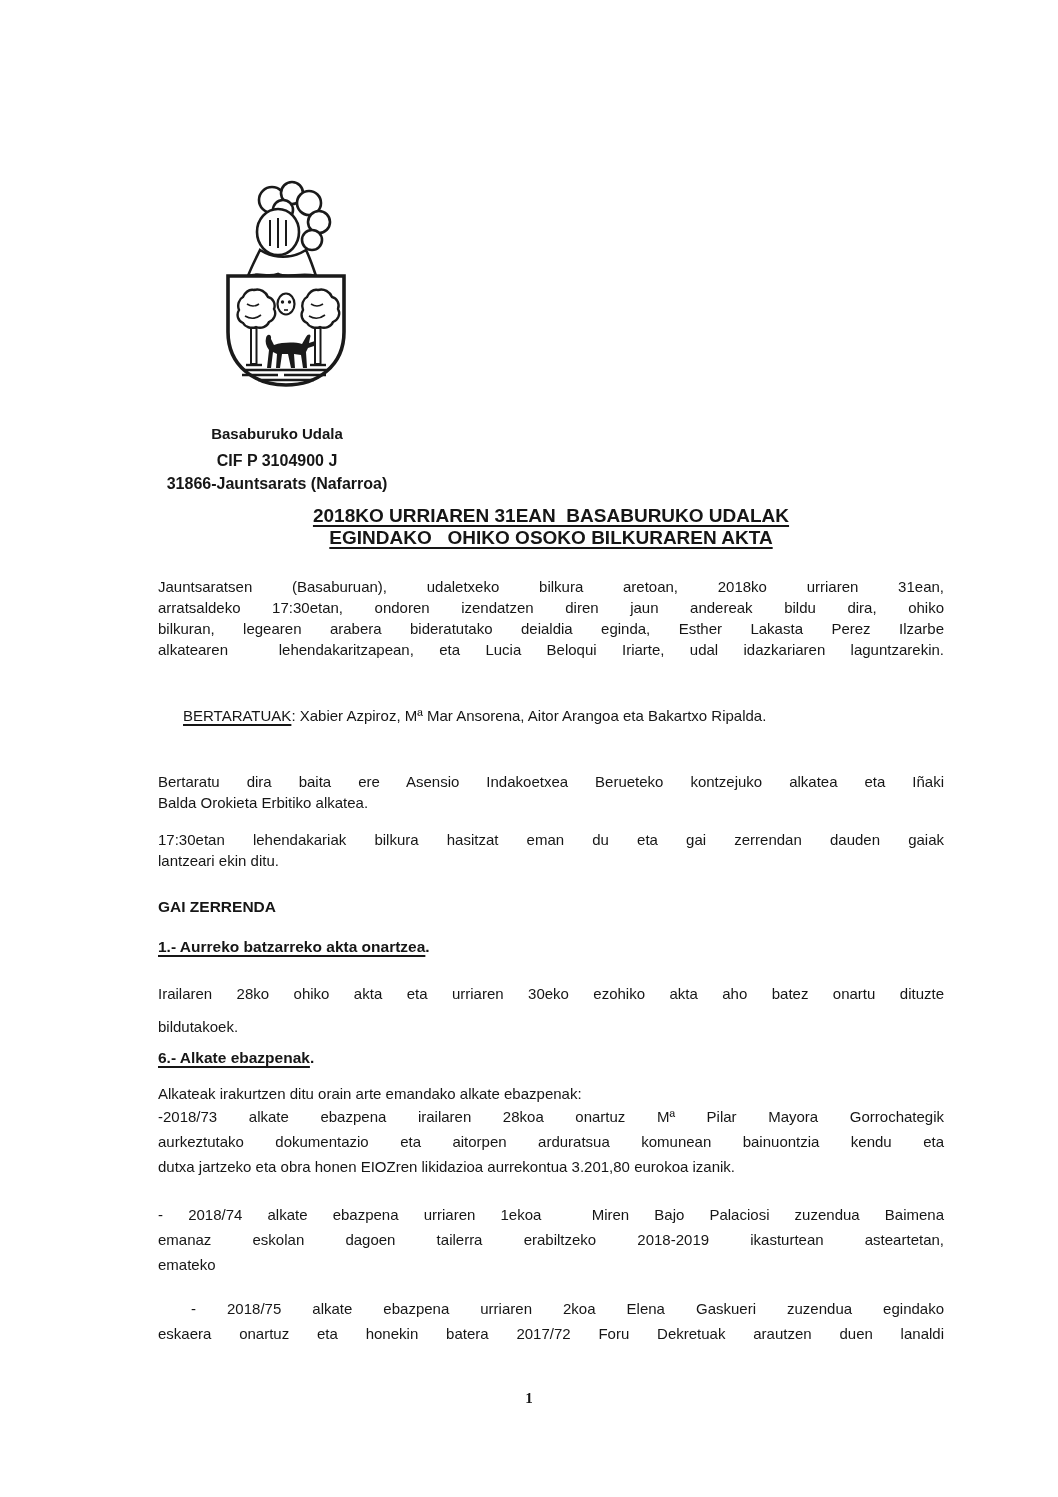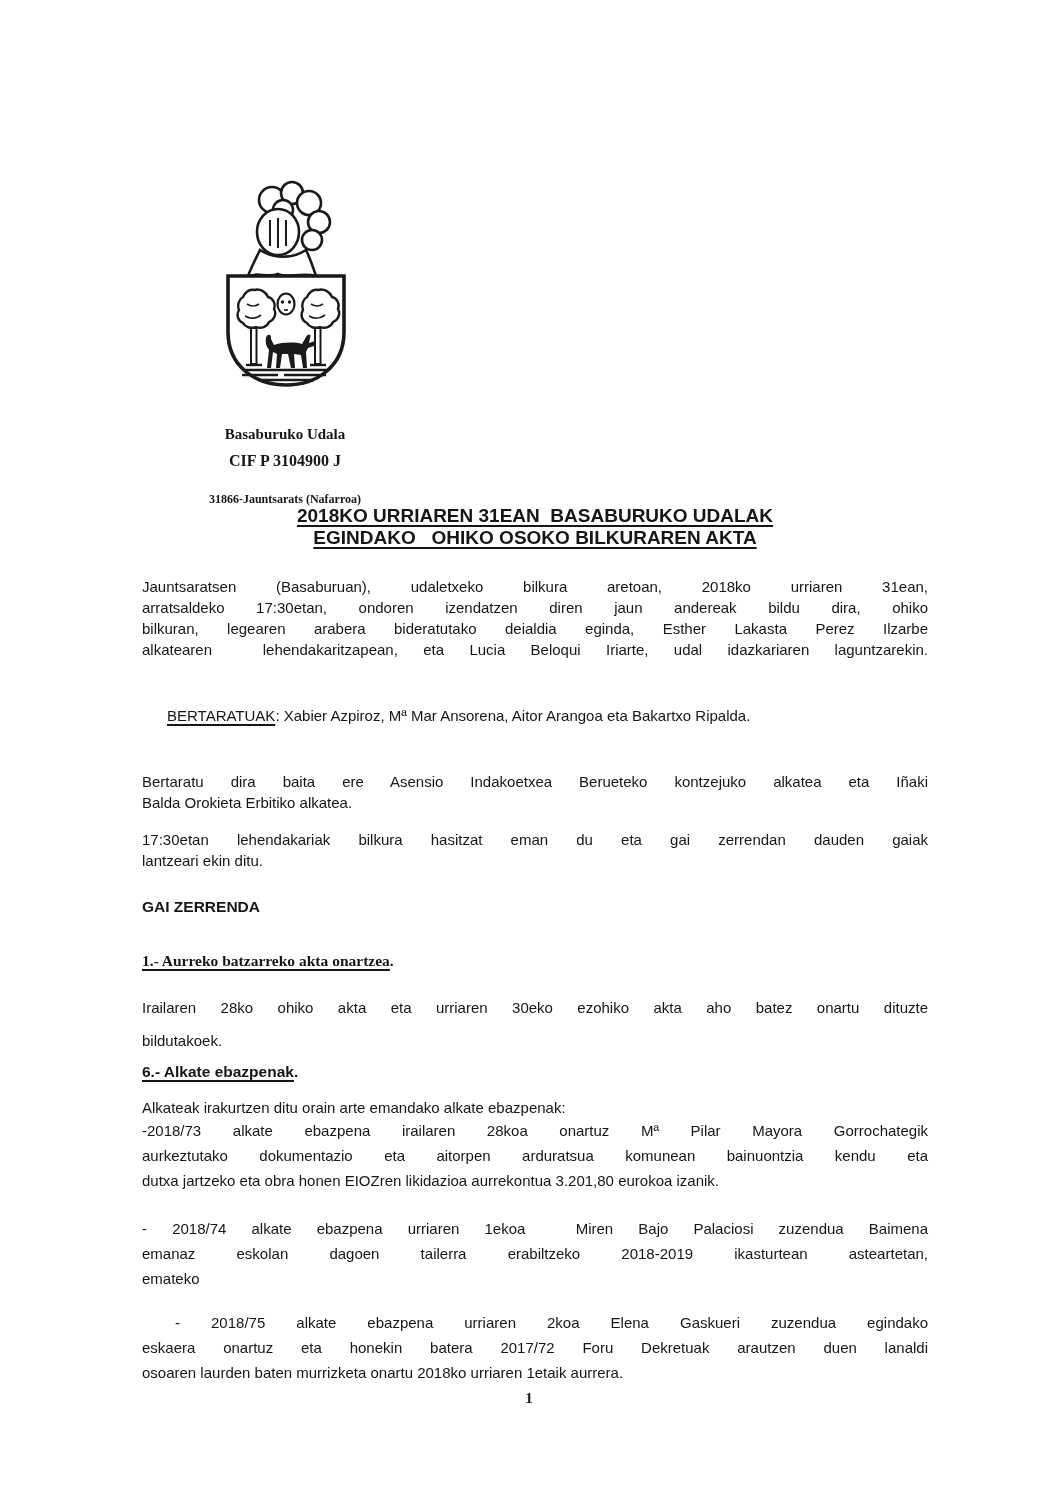--- a/index.html
+++ b/index.html
@@ -8,42 +8,42 @@
     width: 1058px;
     height: 1497px;
     background: #ffffff;
     color: #161616;
     font-family: "Liberation Sans", "DejaVu Sans", sans-serif;
     overflow: hidden;
   }
   .crest { position: absolute; left: 220px; top: 180px; width: 132px; height: 212px; }
   .crest svg { width: 100%; height: 100%; }
 
-  .org-block { position: absolute; left: 125px; top: 424px; width: 320px; text-align: center; font-weight: bold; font-family: Liberation Serif, serif; }
+  .org-block { position: absolute; left: 117px; top: 424px; width: 320px; text-align: center; font-weight: bold; }
   .org-name { font-size: 15px; line-height: 20px; }
   .org-cif  { font-size: 16px; line-height: 17px; margin-top: 8px; }
-  .org-addr { font-size: 12px; line-height: 17px; margin-top: 22px; }
+  .org-addr { font-size: 16px; line-height: 17px; margin-top: 6px; }
 
-  .content { position: absolute; left: 142px; top: 505px; width: 786px; font-size: 15px; line-height: 21px; }
+  .content { position: absolute; left: 158px; top: 505px; width: 786px; font-size: 15px; line-height: 21px; }
 
   .doc-title { text-align: center; font-weight: bold; font-size: 19px; line-height: 22px; }
   .doc-title .tl { text-decoration: underline; text-decoration-thickness: 2px; text-underline-offset: 3px; white-space: pre-wrap; }
 
   .ln { white-space: pre-wrap; }
   .jl { text-align: justify; text-align-last: justify; }
   .ind { text-indent: 33px; }
 
   .p-intro     { margin-top: 27px; }
   .p-attendees { margin-top: 24px; white-space: pre-wrap; }
   .p-also      { margin-top: 24px; }
   .p-opening   { margin-top: 16px; }
   .h-agenda    { margin-top: 25px; font-weight: bold; font-size: 15.5px; }
   .h-item      { font-weight: bold; font-size: 15.5px; }
   .h-item .hu, .u2 { text-decoration: underline; text-decoration-thickness: 2px; text-underline-offset: 3px; }
-  .h-item1     { margin-top: 33px; font-family: Liberation Serif, serif; }
+  .h-item1     { margin-top: 19px; }
   .p-item1     { margin-top: 20px; line-height: 33px; }
   .h-item2     { margin-top: 4px; }
   .p-resintro  { margin-top: 15px; }
   .p-res73     { line-height: 25px; }
   .p-res74     { margin-top: 23px; line-height: 25px; }
   .p-res75     { margin-top: 19px; line-height: 25px; }
 
   .page-number {
     position: absolute; top: 1390px; left: 0; width: 100%;
     text-align: center; font-size: 15px; font-weight: bold;
@@ -164,20 +164,19 @@
 
     <div class="p-res74">
         <div class="ln jl">- 2018/74 alkate ebazpena urriaren 1ekoa  Miren Bajo Palaciosi zuzendua Baimena</div>
         <div class="ln jl">emanaz eskolan dagoen tailerra erabiltzeko 2018-2019 ikasturtean asteartetan,</div>
         <div class="ln">emateko</div>
       </div>
 
     <div class="p-res75">
         <div class="ln jl ind">- 2018/75 alkate ebazpena urriaren 2koa Elena Gaskueri zuzendua egindako</div>
         <div class="ln jl">eskaera onartuz eta honekin batera 2017/72 Foru Dekretuak arautzen duen lanaldi</div>
-        <div class="ln">osoaren laurden baten murrizketa onartu 2018ko urriaren 1etaik aurrera.</div>
       </div>
 
   </div>
 
   <div class="page-number">1</div>
 
 </div>
 
 </body></html>

